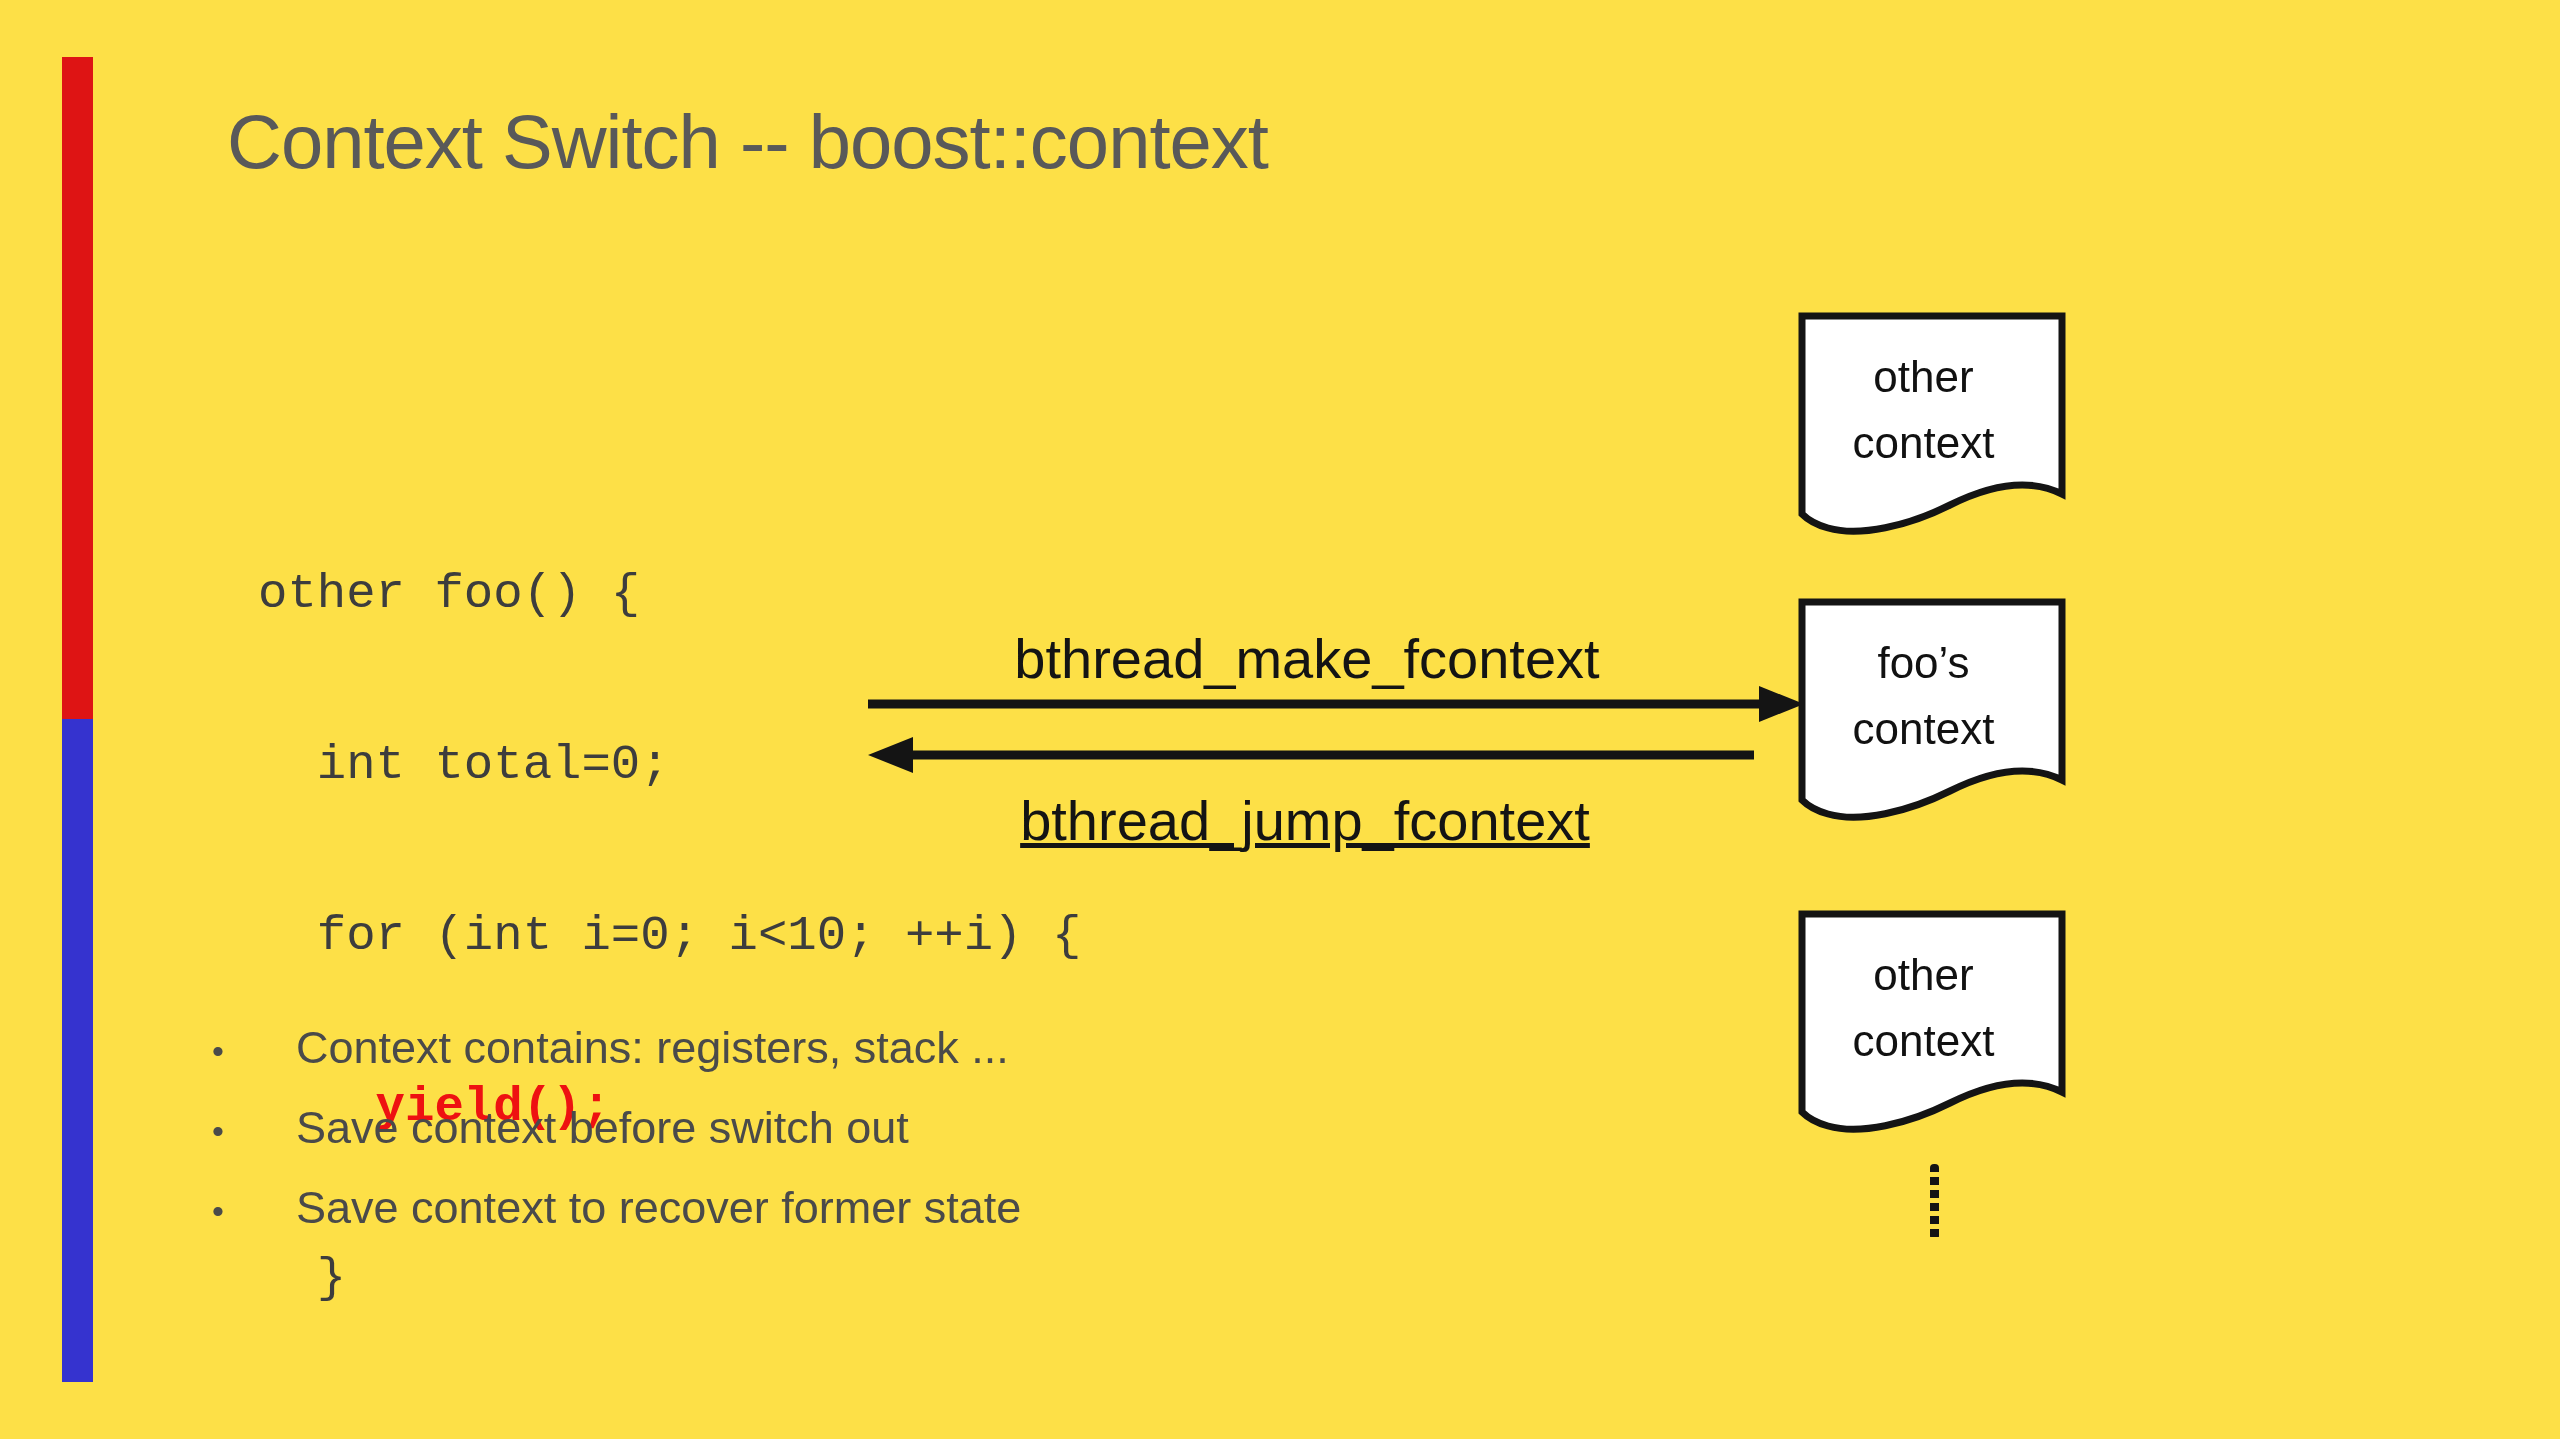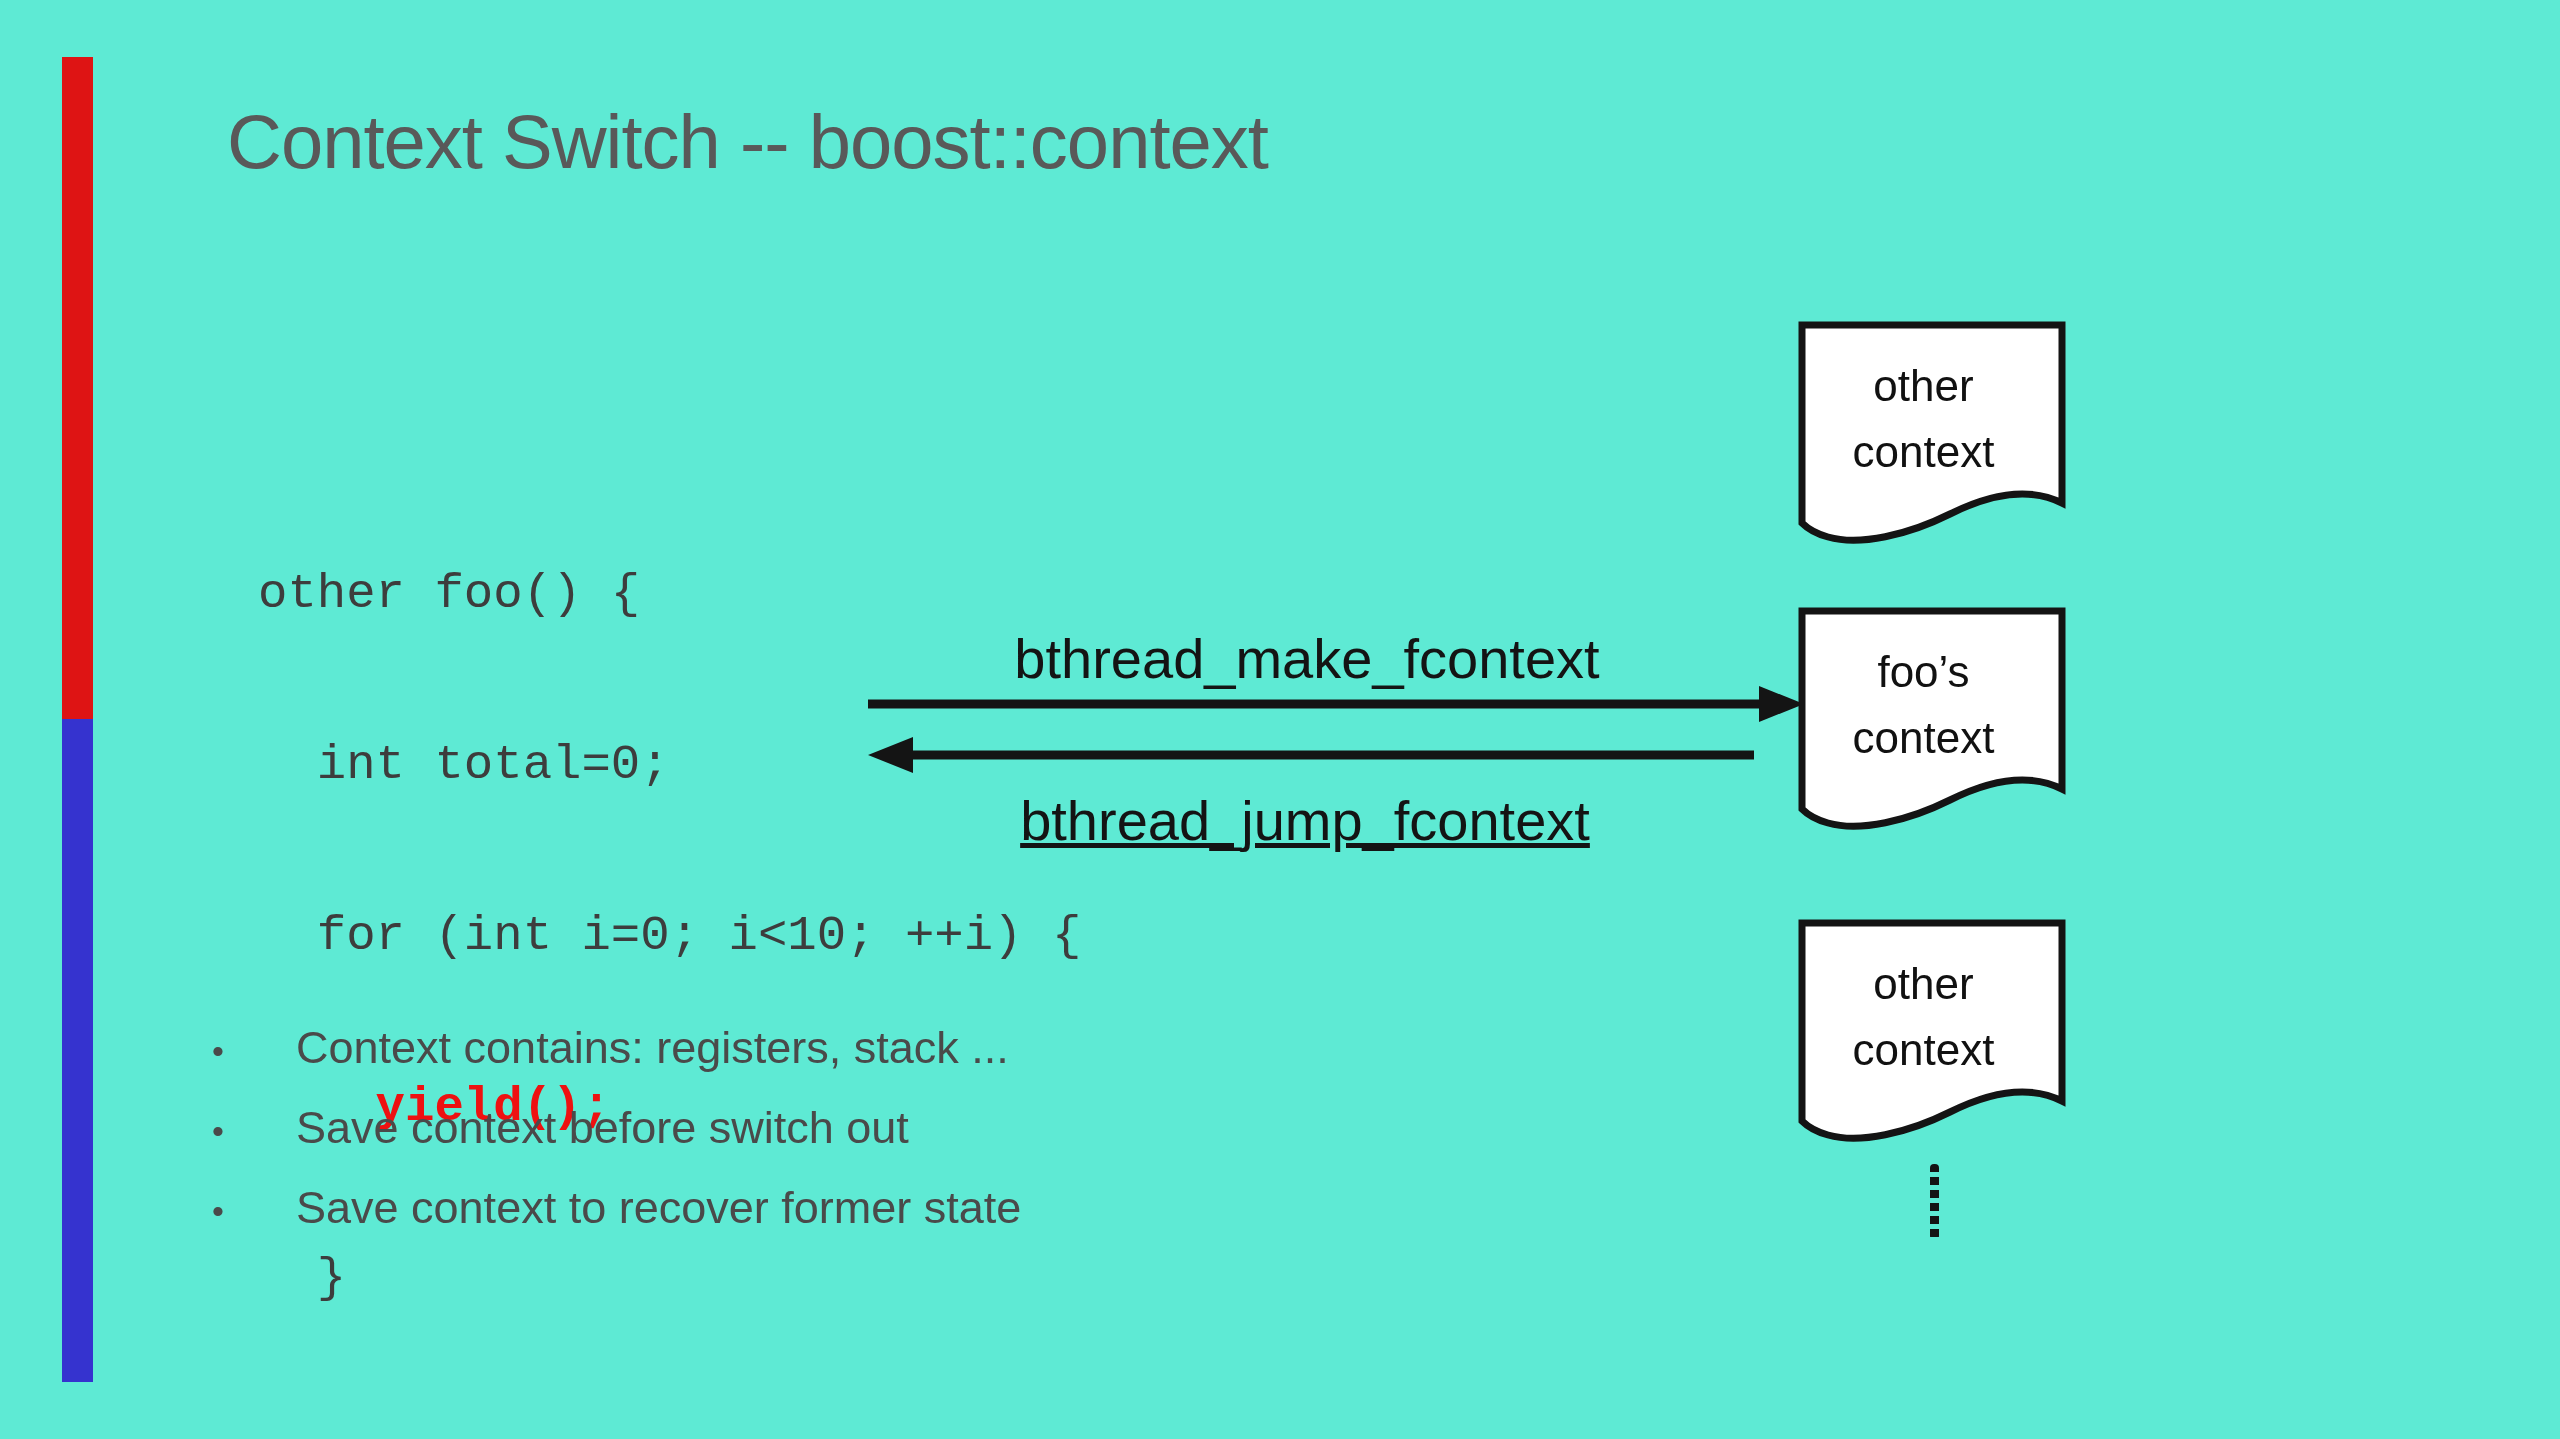--- a/index.html
+++ b/index.html
@@ -1,20 +1,20 @@
 <!DOCTYPE html>
 <html><head>
 <meta charset="utf-8">
 <style>
   html, body { margin: 0; padding: 0; background: #ffffff; }
   .slide {
     position: relative;
     width: 2560px;
     height: 1439px;
-    background: #5eead4;
+    background: #fde047;
     overflow: hidden;
     font-family: "Liberation Sans", sans-serif;
   }
 
   
   .bar { position: absolute; left: 62px; width: 31px; }
   .bar-red  { top: 57px;  height: 662px; background: #de1414; }
   .bar-blue { top: 719px; height: 663px; background: #3533cf; }
 
   
@@ -57,21 +57,20 @@
   }
   .arrow-label-make { left: 1307px; top: 626px; }
   .arrow-label-jump { left: 1305px; top: 788px; text-decoration: underline; }
 
   
   .doc {
     position: absolute;
     left: 1798px;
     width: 251px;
     height: 240px;
-    margin-top: 9px;
   }
   .doc svg { position: absolute; left: 0; top: 0; width: 268px; height: 240px; }
   .doc-path { fill: #ffffff; stroke: #141414; stroke-width: 7; stroke-linejoin: miter; }
   .doc-label {
     position: absolute;
     left: 0; top: 32px;
     width: 100%;
     text-align: center;
     font-size: 44px;
     line-height: 66px;

